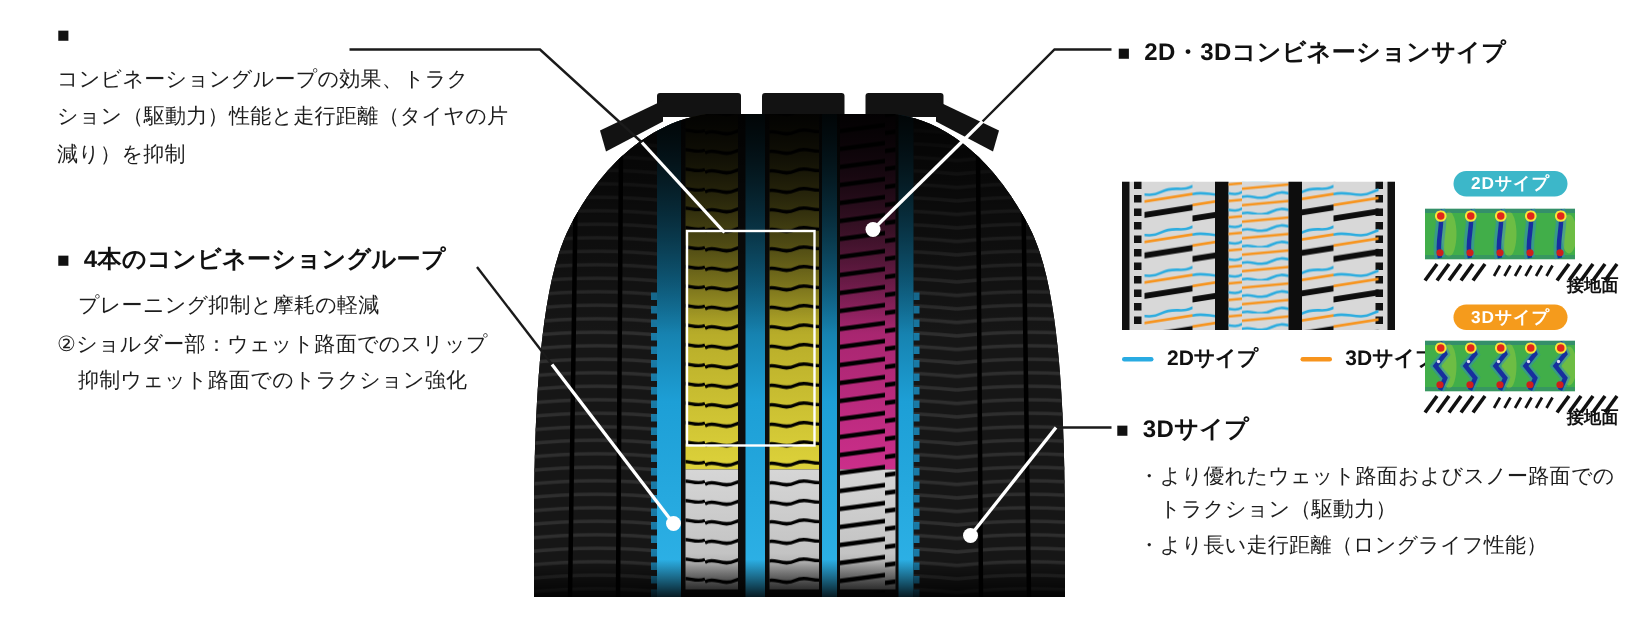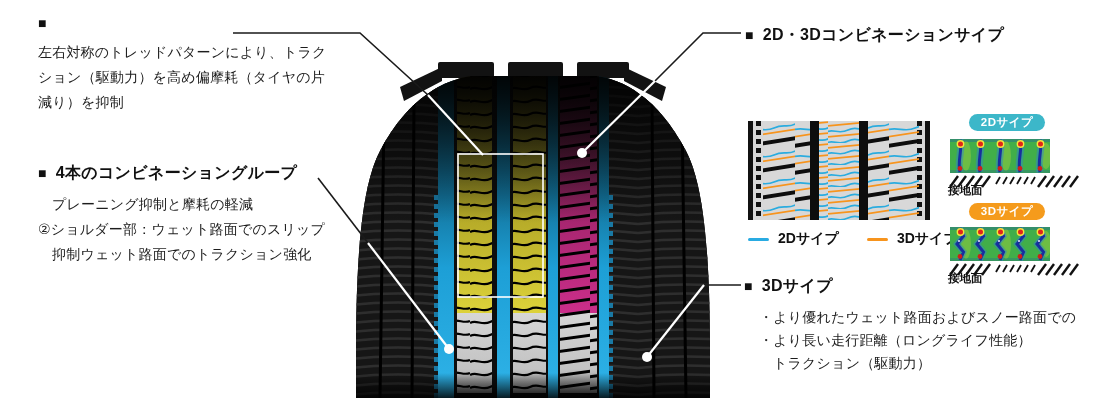--- a/index.html
+++ b/index.html
@@ -17,21 +17,21 @@
   .body-text .indent{padding-left:14px;font-family:Liberation Serif, serif;}
   .body-23 .line{line-height:23px;margin-left:15px;}
   
   .legend{display:flex;align-items:center;gap:9px;font-size:14px;font-weight:bold;color:#111;}
   .legend .swatch{width:21px;height:3px;border-radius:2px;}
   .legend .gap{width:10px;}
   
   .badge{width:76px;height:17px;border-radius:9px;color:#fff;font-size:11.5px;font-weight:bold;
     display:flex;align-items:center;justify-content:center;letter-spacing:.5px;}
   
-  .contact-label{width:131px;text-align:left;font-size:11.5px;font-weight:bold;color:#111;}
+  .contact-label{width:131px;text-align:right;font-size:11.5px;font-weight:bold;color:#111;}
   svg{display:block;}
 </style>
 </head>
 <body>
 
 <div class="stage">
 
   <svg class="abs" style="left:350px;top:55px" width="365" height="345" viewBox="0 0 365 345">
     <defs>
       <linearGradient id="gBlue" x1="0" y1="0" x2="0" y2="1">
@@ -146,22 +146,22 @@
       <circle cx="449" cy="349" r="5"></circle>
       <circle cx="647" cy="357" r="5"></circle>
     </g>
   </svg>
 
   <div class="abs" style="left:38px;top:17px">
     <div class="feature-heading">
       <span class="sq">■</span>
     </div>
     <div class="body-text" style="margin-top:9px">
-      <div class="line">左右対称のトレッドパターンにより、トラク</div>
-      <div class="line">ション（駆動力）を高め偏摩耗（タイヤの片</div>
+      <div class="line">コンビネーショングループの効果、トラク</div>
+      <div class="line">ション（駆動力）性能と走行距離（タイヤの片</div>
       <div class="line">減り）を抑制</div>
     </div>
   </div>
 
   <div class="abs" style="left:38px;top:163px">
     <div class="feature-heading">
       <span class="sq">■</span>
       <span>4本のコンビネーショングループ</span>
     </div>
     <div class="body-text" style="margin-top:8px">
@@ -327,18 +327,18 @@
   </svg>
   <div class="contact-label abs" style="left:948px;top:271px">接地面</div>
 
   <div class="abs" style="left:744px;top:276px">
     <div class="feature-heading">
       <span class="sq">■</span>
       <span>3Dサイプ</span>
     </div>
     <div class="body-text body-23" style="margin-top:9px">
       <div class="line">・より優れたウェット路面およびスノー路面での</div>
+      <div class="line indent">トラクション（駆動力）</div>
       <div class="line">・より長い走行距離（ロングライフ性能）</div>
-      <div class="line indent">トラクション（駆動力）</div>
     </div>
   </div>
 
 </div>
 
 </body></html>

